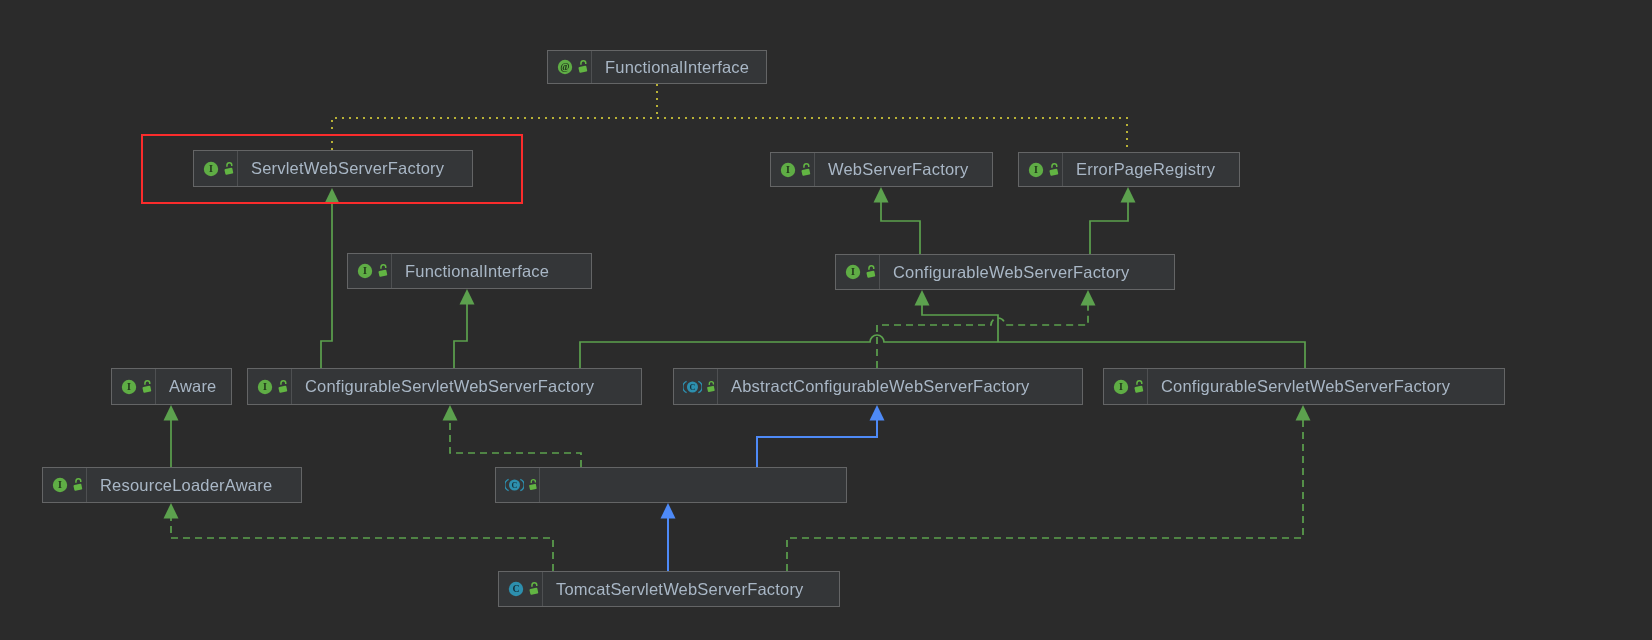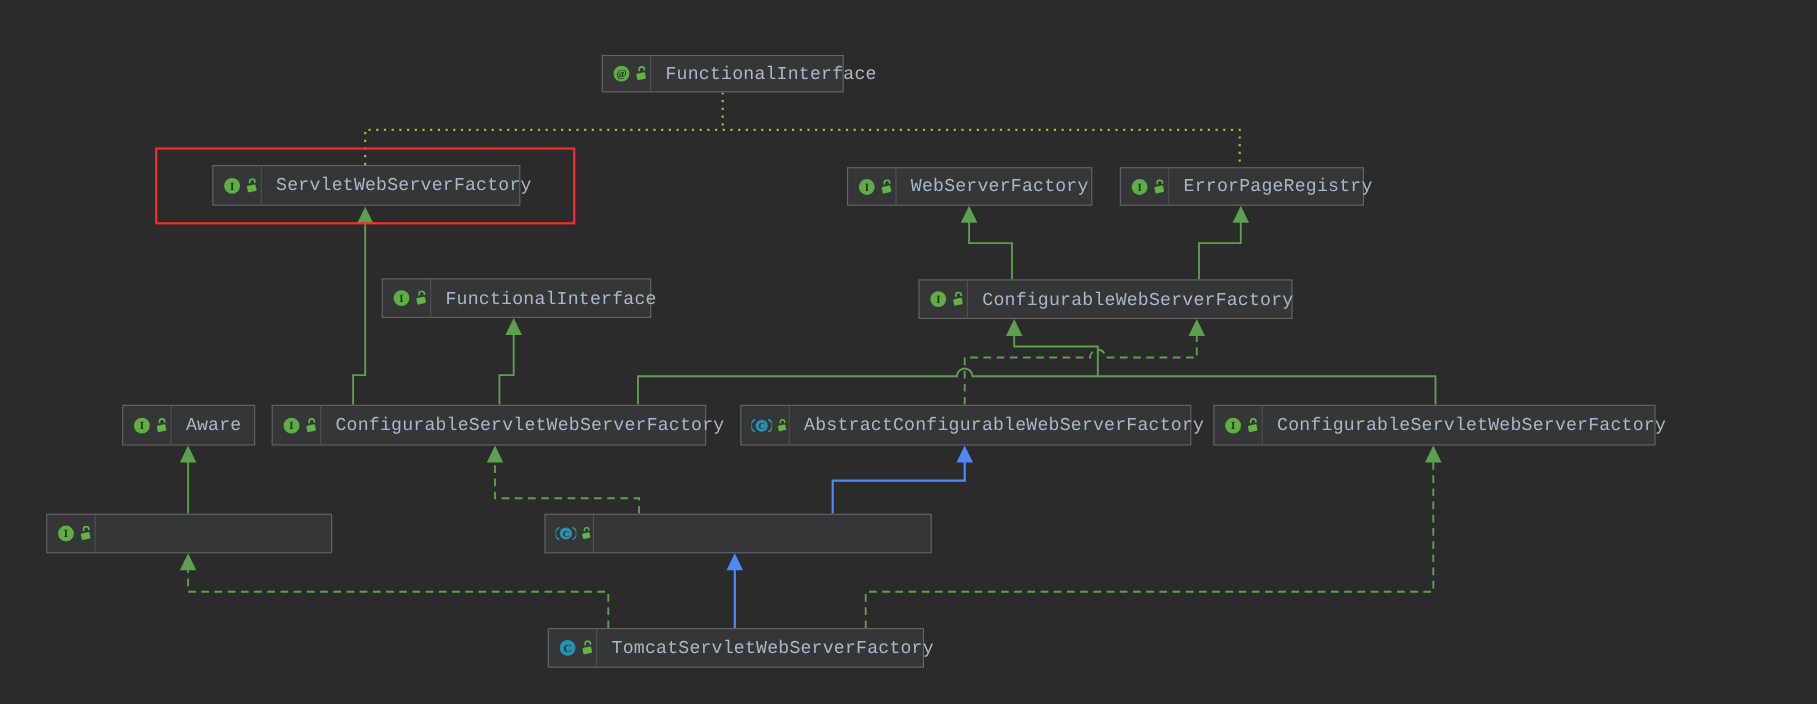--- a/index.html
+++ b/index.html
@@ -12,21 +12,21 @@
     position:absolute;box-sizing:border-box;display:flex;align-items:stretch;
     background:#343638;border:1px solid #646566;cursor:default;
   }
   .node .icon-cell{
     display:flex;align-items:center;justify-content:flex-start;
     padding-left:9px;width:44px;box-sizing:border-box;
     border-right:1px solid #4e5052;gap:3px;flex:none;
   }
   .node .label{
     display:flex;align-items:center;padding:0 14px 0 13px;
-    color:#a9b7c6;font-size:16.5px;letter-spacing:.2px;white-space:nowrap;font-family:Liberation Mono, monospace;
+    color:#a9b7c6;font-size:16.5px;letter-spacing:.2px;white-space:nowrap;
   }
   #selection{
     position:absolute;border:2px solid #fb2c2c;box-sizing:border-box;
     pointer-events:none;
   }
 </style>
 </head>
 <body>
 
 <div id="canvas">
@@ -242,20 +242,21 @@
     <circle cx="8" cy="8" r="7.2" fill="#5fad45"></circle>
     <text x="8" y="11.4" text-anchor="middle" font-size="10" font-family="Liberation Serif, serif" font-weight="bold" fill="#20371a">I</text>
           </svg>
           <svg width="14" height="14" viewBox="0 0 14 14">
     <g transform="rotate(-12 7 8)">
       <path d="M4.6,6.2 V4.6 A2.4,2.4 0 0 1 9.4,4.6 V5.4" fill="none" stroke="#62b543" stroke-width="1.5" transform="translate(1.5,-1.2) rotate(14 7 4)"></path>
       <rect x="2.6" y="6.2" width="8" height="6" rx="1" fill="#62b543"></rect>
     </g>
           </svg>
         </span>
+        <span class="label">ResourceLoaderAware</span>
       </div>
       <div class="node" style="left: 495px; top: 467px; width: 352px; height: 36px;">
         <span class="icon-cell">
           <svg width="22" height="16" viewBox="0 0 22 16">
       <path d="M4.2,1.5 A7,7 0 0 0 4.2,14.5" fill="none" stroke="#2d8fae" stroke-width="1.6"></path>
       <path d="M17.8,1.5 A7,7 0 0 1 17.8,14.5" fill="none" stroke="#2d8fae" stroke-width="1.6"></path>
       <circle cx="11" cy="8" r="6.4" fill="#2d8fae"></circle>
       <text x="11" y="11.2" text-anchor="middle" font-size="9.5" font-family="Liberation Serif, serif" font-weight="bold" fill="#13333f">C</text>
           </svg>
           <svg width="14" height="14" viewBox="0 0 14 14">

